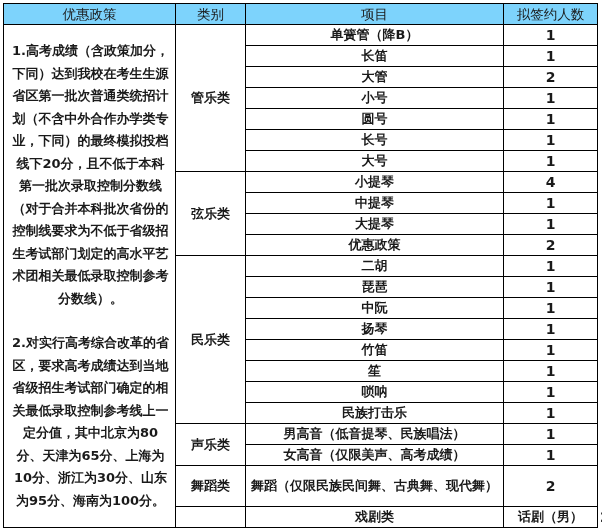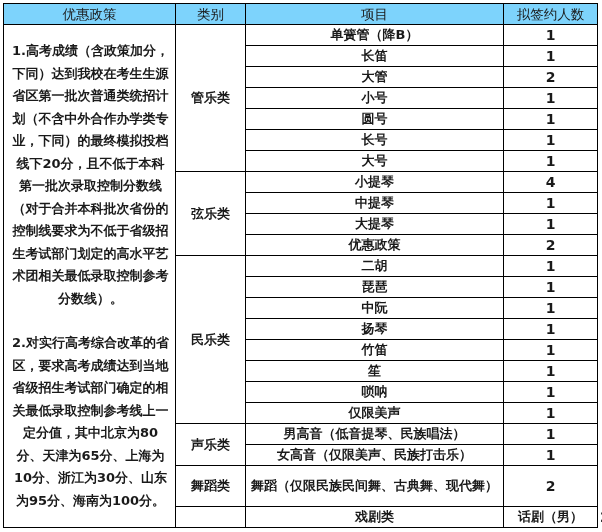--- a/index.html
+++ b/index.html
@@ -115,31 +115,31 @@
     </tr>
     <tr>
       <td class="item">笙</td>
       <td class="num">1</td>
     </tr>
     <tr>
       <td class="item">唢呐</td>
       <td class="num">1</td>
     </tr>
     <tr>
-      <td class="item">仅限美声</td>
+      <td class="item">民族打击乐</td>
       <td class="num">1</td>
     </tr>
 
     <tr>
       <td class="cat" rowspan="2">声乐类</td>
       <td class="item">男高音（低音提琴、民族唱法）</td>
       <td class="num">1</td>
     </tr>
     <tr>
-      <td class="item">女高音（仅限美声、民族打击乐）</td>
+      <td class="item">女高音（仅限美声、高考成绩）</td>
       <td class="num">1</td>
     </tr>
 
     <tr class="double">
       <td class="cat">舞蹈类</td>
       <td class="item">舞蹈（仅限民族民间舞、古典舞、现代舞）</td>
       <td class="num">2</td>
     </tr>
 
     <tr>

